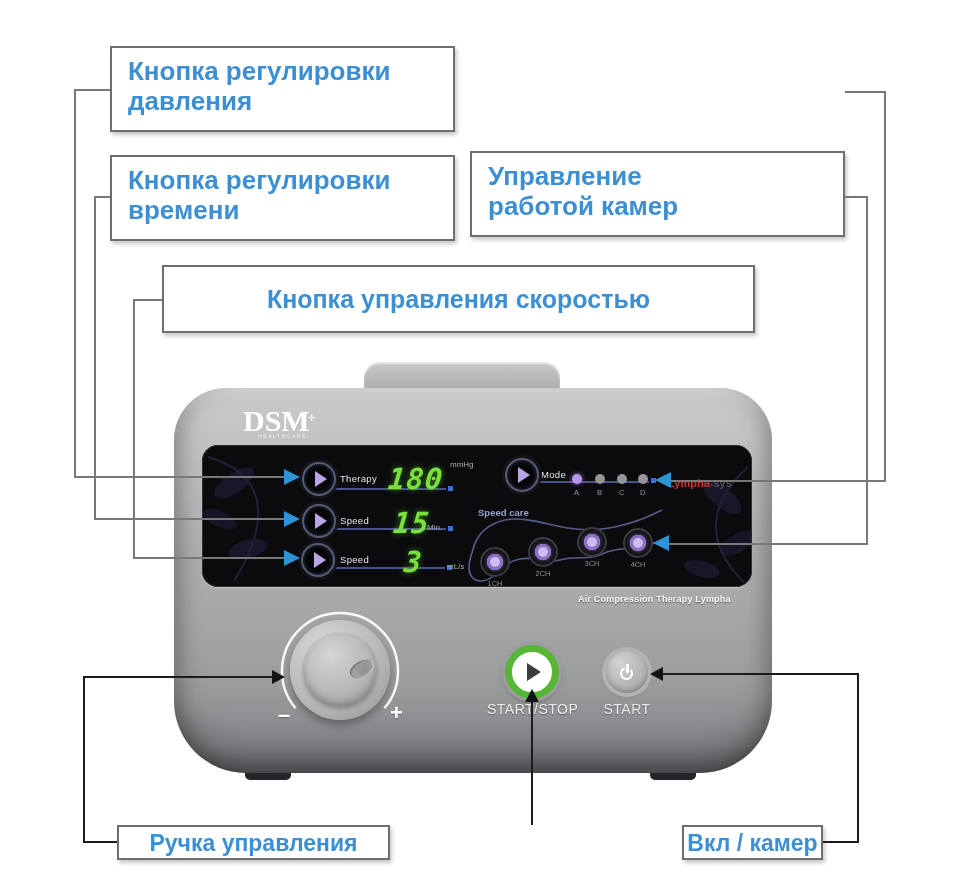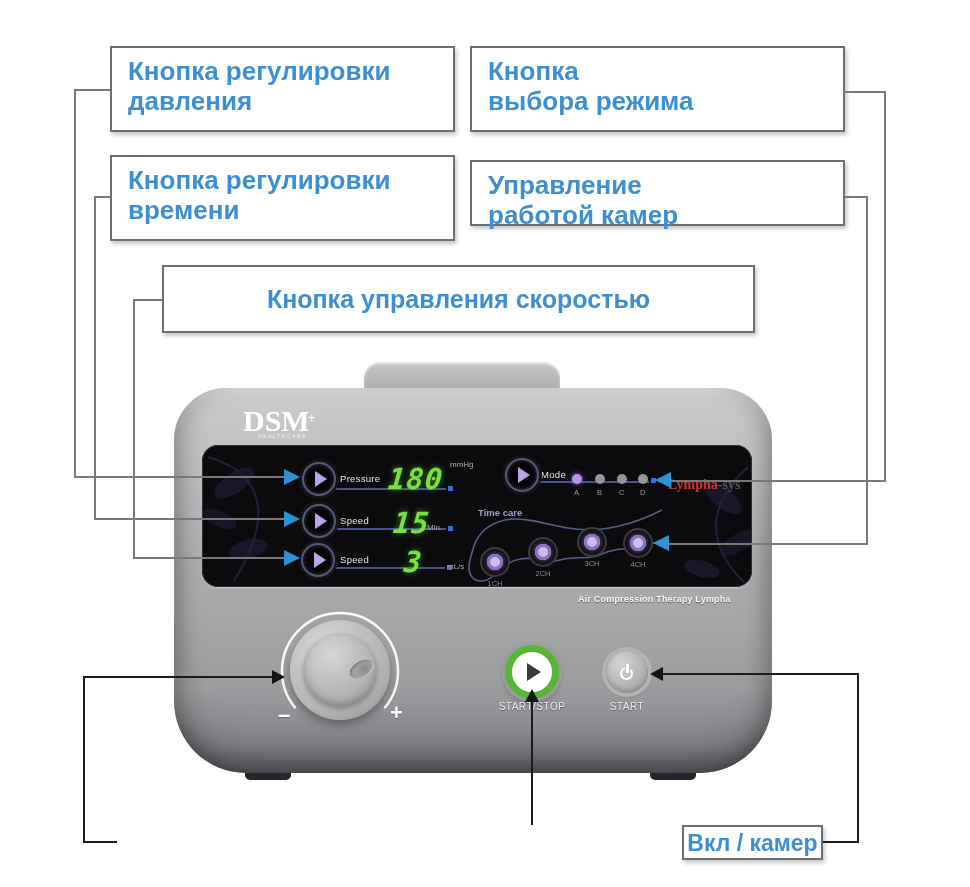--- a/index.html
+++ b/index.html
@@ -51,21 +51,21 @@
   .swoosh{position:absolute;width:130px;height:16px;border-left:2px solid #46538c;border-bottom:2px solid #46538c;
           border-bottom-left-radius:16px;z-index:3;box-sizing:border-box;}
   .sq{position:absolute;width:5px;height:5px;background:#3b6ed6;z-index:3;}
   .digits{position:absolute;font-family:"DejaVu Sans Mono",monospace;font-style:italic;font-weight:bold;
           font-size:29px;color:#79e03c;z-index:3;letter-spacing:1px;transform:skewX(-5deg);
           text-shadow:0 0 6px rgba(110,220,60,.55);}
   .unit{position:absolute;font-size:8px;color:#a9b0ab;z-index:3;}
   .dot{position:absolute;width:10px;height:10px;border-radius:50%;background:#95959b;z-index:3;}
   .dot.lit{background:#b895ea;box-shadow:0 0 5px #8f6ed0;}
   .mletter{position:absolute;font-size:7.5px;color:#9a9aa2;z-index:3;}
-  .lympha{position:absolute;font-size:14px;font-weight:bold;z-index:3;white-space:nowrap;font-family:Liberation Serif, serif;}
+  .lympha{position:absolute;font-size:11px;font-weight:bold;z-index:3;white-space:nowrap;}
   .lympha .p1{color:#c4392b;}
   .lympha .p2{color:#55555e;}
   .skipcare{position:absolute;font-size:9.5px;font-weight:bold;color:#99a3cc;z-index:3;}
   .legsvg{position:absolute;z-index:3;}
   .chbtn{position:absolute;width:30px;height:30px;border-radius:50%;background:#131316;z-index:4;
          border:2px solid #3c3c40;box-sizing:border-box;display:flex;align-items:center;justify-content:center;}
   .chcore{width:16px;height:16px;border-radius:50%;background:#cdbcf0;box-shadow:inset 0 0 0 3px #8a6fc2,0 0 4px rgba(150,120,220,.6);}
   .chlabel{position:absolute;width:30px;text-align:center;font-size:7.5px;color:#8f8f97;z-index:3;}
   .tagline{position:absolute;font-size:9px;font-weight:bold;color:#fafafa;letter-spacing:.2px;z-index:3;
            text-shadow:0 1px 1px rgba(0,0,0,.45);white-space:nowrap;}
@@ -87,37 +87,36 @@
   .ss-tri{width:0;height:0;border-top:9px solid transparent;border-bottom:9px solid transparent;
         border-left:14px solid #3c3c40;margin-left:4px;}
   .pw-btn{position:absolute;left:606px;top:651px;width:42px;height:42px;border-radius:50%;z-index:3;
         background:radial-gradient(circle at 35% 30%,#d2d3d5,#aeafb1 68%,#96979b 100%);
         box-shadow:0 0 0 4px #b2b3b5,0 2px 5px rgba(0,0,0,.35),inset 0 -3px 5px rgba(0,0,0,.18);
         display:flex;align-items:center;justify-content:center;}
   .pwr-icon{position:relative;width:17px;height:17px;}
   .pwr-ring{position:absolute;left:1px;top:3px;width:13px;height:13px;border:2.5px solid #fff;border-radius:50%;box-sizing:border-box;}
   .pwr-gap{position:absolute;left:6px;top:1px;width:6px;height:5px;background:#bcbdbf;}
   .pwr-bar{position:absolute;left:7.5px;top:0;width:3px;height:9px;background:#fff;border-radius:1px;}
-  .ctl-label{position:absolute;font-size:10px;color:#ededf1;letter-spacing:.5px;text-align:center;z-index:3;
+  .ctl-label{position:absolute;font-size:14px;color:#ededf1;letter-spacing:.5px;text-align:center;z-index:3;
         text-shadow:0 1px 1px rgba(0,0,0,.4);}
 </style>
 </head>
 <body>
 
 <div id="canvas">
 
   <div class="box" style="left:110px;top:46px;width:345px;height:86px">Кнопка регулировки
 давления</div>
-  <div class="box" style="left:470px;top:46px;width:375px;height:86px">Кнопка
-выбора режима</div>
   <div class="box" style="left:110px;top:155px;width:345px;height:86px">Кнопка регулировки
 времени</div>
-  <div class="box" style="left:470px;top:160px;width:375px;height:66px">Управление
+  <div class="box" style="left:470px;top:151px;width:375px;height:86px">Управление
 работой камер</div>
   <div class="box center" style="left:162px;top:265px;width:593px;height:68px;font-size:25px">Кнопка управления скоростью</div>
+  <div class="box center small" style="left:117px;top:825px;width:273px;height:35px">Ручка управления</div>
   <div class="box center small" style="left:682px;top:825px;width:141px;height:35px">Вкл / камер</div>
 
   <div class="ln" style="left:74px;top:89px;width:36px;height:2px"></div>
   <div class="ln" style="left:74px;top:89px;width:2px;height:389px"></div>
   <div class="ln" style="left:74px;top:476px;width:212px;height:2px"></div>
   <div class="ln" style="left:94px;top:196px;width:16px;height:2px"></div>
   <div class="ln" style="left:94px;top:196px;width:2px;height:324px"></div>
   <div class="ln" style="left:94px;top:518px;width:192px;height:2px"></div>
   <div class="ln" style="left:133px;top:299px;width:29px;height:2px"></div>
   <div class="ln" style="left:133px;top:299px;width:2px;height:260px"></div>
@@ -168,21 +167,21 @@
       <ellipse cx="500" cy="124" rx="18" ry="8" fill="#2a2347" transform="rotate(15 500 124)"></ellipse>
       <path d="M546,22 C502,62 506,102 542,137" stroke="#3c3463" fill="none" stroke-width="2"></path>
     </g>
   </svg>
 
   <div class="swoosh" style="left:316px;top:474px"></div>
   <div class="sq" style="left:448px;top:486px"></div>
   <div class="pbtn" style="left:302px;top:462px">
     <span class="tri"></span>
   </div>
-  <span class="plabel" style="left:340px;top:473px">Pressure</span>
+  <span class="plabel" style="left:340px;top:473px">Therapy</span>
   <span class="digits" style="left:388px;top:462px">180</span>
   <span class="unit" style="left:450px;top:460px">mmHg</span>
 
   <div class="swoosh" style="left:316px;top:514px"></div>
   <div class="sq" style="left:448px;top:526px"></div>
   <div class="pbtn" style="left:302px;top:504px">
     <span class="tri"></span>
   </div>
   <span class="plabel" style="left:340px;top:515px">Speed</span>
   <span class="digits" style="left:393px;top:506px">15</span>
@@ -206,21 +205,21 @@
   <span class="dot lit" style="left:572px;top:474px"></span>
   <span class="dot" style="left:595px;top:474px"></span>
   <span class="dot" style="left:617px;top:474px"></span>
   <span class="dot" style="left:638px;top:474px"></span>
   <span class="mletter" style="left:574px;top:488px">A</span>
   <span class="mletter" style="left:597px;top:488px">B</span>
   <span class="mletter" style="left:619px;top:488px">C</span>
   <span class="mletter" style="left:640px;top:488px">D</span>
   <span class="lympha" style="left:668px;top:477px"><span class="p1">Lympha</span><span class="p2">-sys</span></span>
 
-  <span class="skipcare" style="left:478px;top:507px">Time care</span>
+  <span class="skipcare" style="left:478px;top:507px">Speed care</span>
   <svg class="legsvg" style="left:450px;top:504px" width="215" height="80" viewBox="0 0 215 80">
     <path d="M212,6 C185,20 150,30 118,24 C95,20 72,12 55,16 C38,20 28,30 24,42 C20,55 16,66 22,73 C27,79 36,78 43,72 C52,64 58,57 70,55 C88,52 95,60 110,56 C128,51 138,57 152,50 C168,42 180,47 193,42 C202,38 208,39 213,37" stroke="#6872aa" stroke-width="1.6" fill="none" opacity="0.8"></path>
   </svg>
   <div class="chbtn" style="left:480px;top:547px">
     <span class="chcore"></span>
   </div>
   <div class="chbtn" style="left:528px;top:537px">
     <span class="chcore"></span>
   </div>
   <div class="chbtn" style="left:577px;top:527px">

